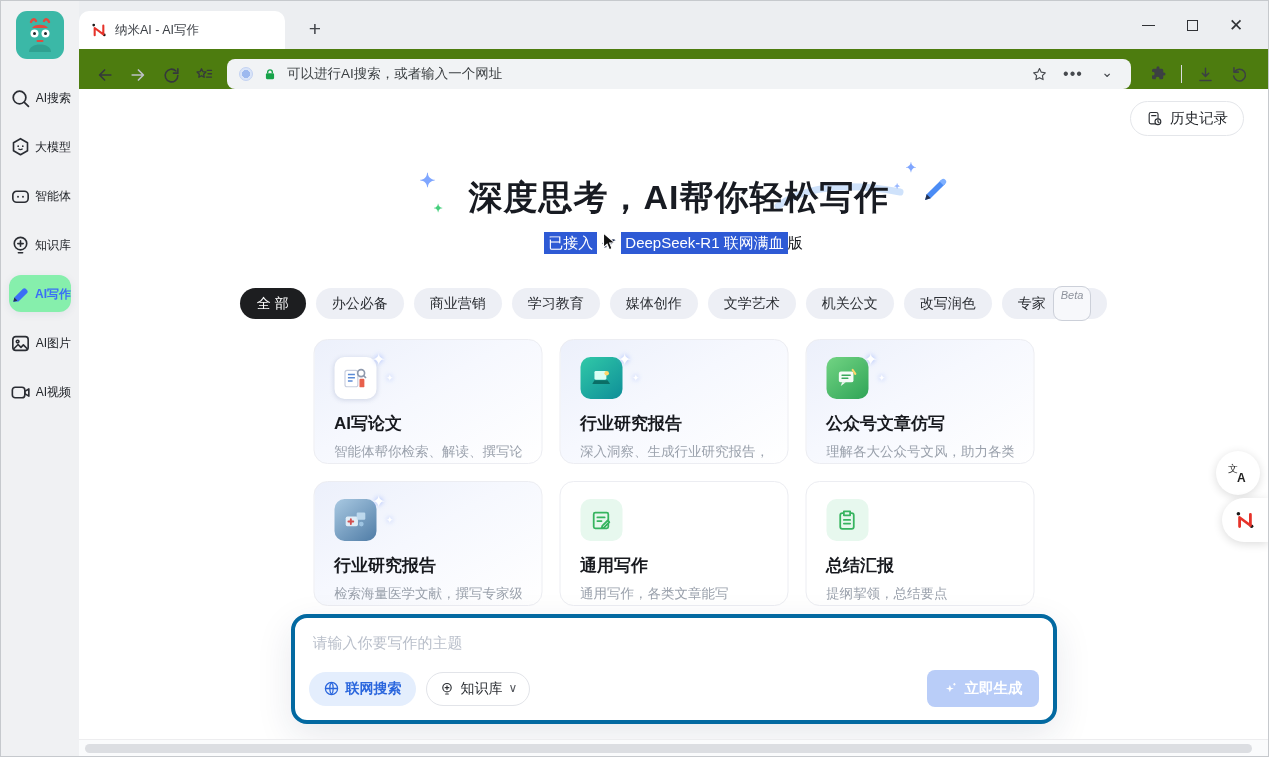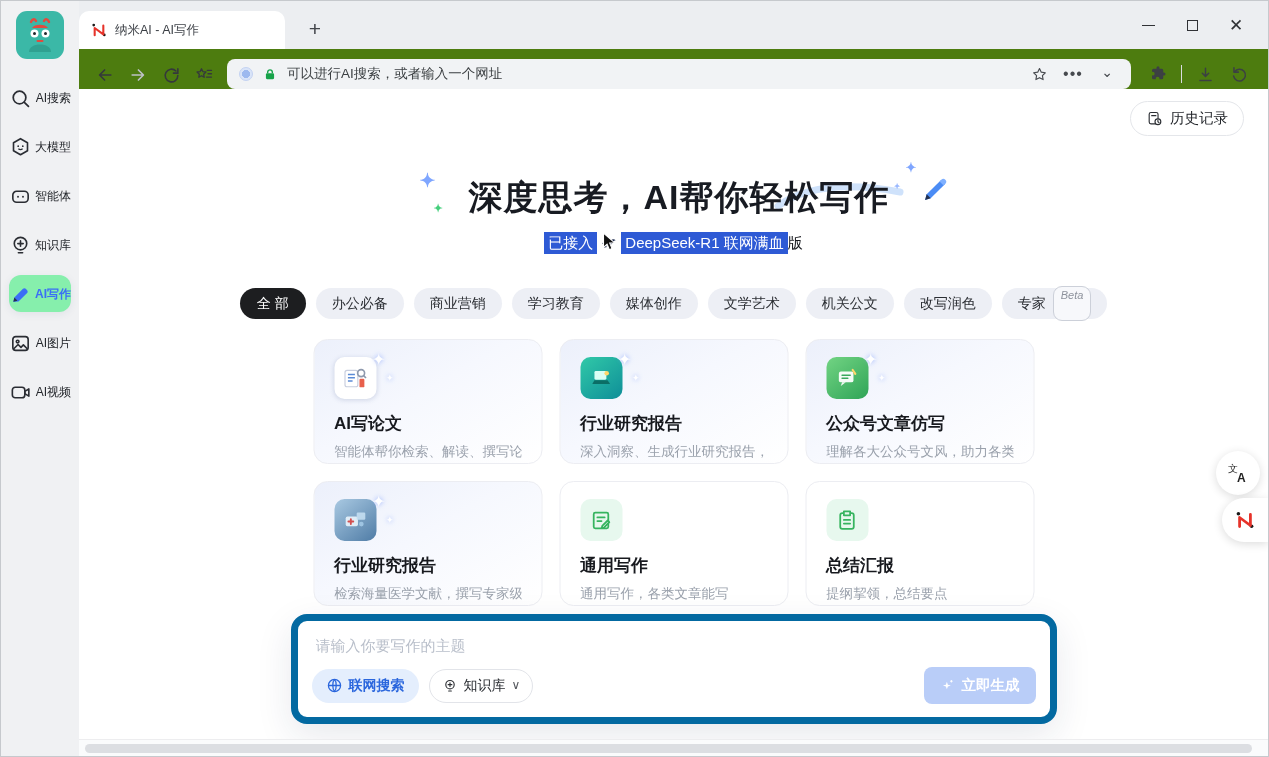--- a/index.html
+++ b/index.html
@@ -76,21 +76,21 @@
   .ci-medical{background:linear-gradient(140deg,#a9c9e2,#4f7ca6);}
   .ci-general{background:#e7f8ee;}
   .ci-summary{background:#e7f8ee;}
   .card-title{font-size:17px;font-weight:700;color:#17191e;margin-top:13px;}
   .card-desc{font-size:13.5px;color:#9aa1ac;margin-top:8px;white-space:nowrap;overflow:hidden;}
   .card-spark{position:absolute;color:#fff;text-shadow:0 0 5px rgba(130,160,255,.8);line-height:1;}
   .cs1{left:58px;top:12px;font-size:16px;}
   .cs2{left:72px;top:34px;font-size:9px;}
 
   
-  .composer{position:absolute;top:525px;left:50%;transform:translateX(-50%);width:766px;height:110px;background:#fff;border:7px solid #0369a1;border-radius:16px;box-shadow:0 12px 36px rgba(30,40,80,.10);padding:16px 18px;z-index:5;}
+  .composer{position:absolute;top:525px;left:50%;transform:translateX(-50%);width:766px;height:110px;background:#fff;border:4px solid #0369a1;border-radius:16px;box-shadow:0 12px 36px rgba(30,40,80,.10);padding:16px 18px;z-index:5;}
   .composer textarea{border:0;outline:0;resize:none;width:100%;height:34px;font-family:"Liberation Sans",sans-serif;font-size:15px;color:#333;background:transparent;padding:0;}
   .composer textarea::placeholder{color:#b9bfca;}
   .composer-row{position:absolute;left:14px;right:14px;bottom:13px;display:flex;align-items:center;gap:10px;}
   .pill{height:34px;border-radius:18px;display:flex;align-items:center;gap:6px;padding:0 14px;font-size:14px;cursor:pointer;white-space:nowrap;}
   .pill-web{background:#e4eefd;color:#2a66dd;font-weight:600;}
   .pill-kb{background:#fff;border:1px solid #e2e4e9;color:#2b2e33;padding:0 12px;}
   .pill-kb .kchev{font-size:12px;color:#55585e;transform:translateY(-1px);}
   .gen-btn{margin-left:auto;height:37px;border-radius:8px;background:#b9cdf8;color:#fff;font-size:14.5px;font-weight:700;display:flex;align-items:center;gap:7px;padding:12px 16px;cursor:pointer;border:0;}
 
   

